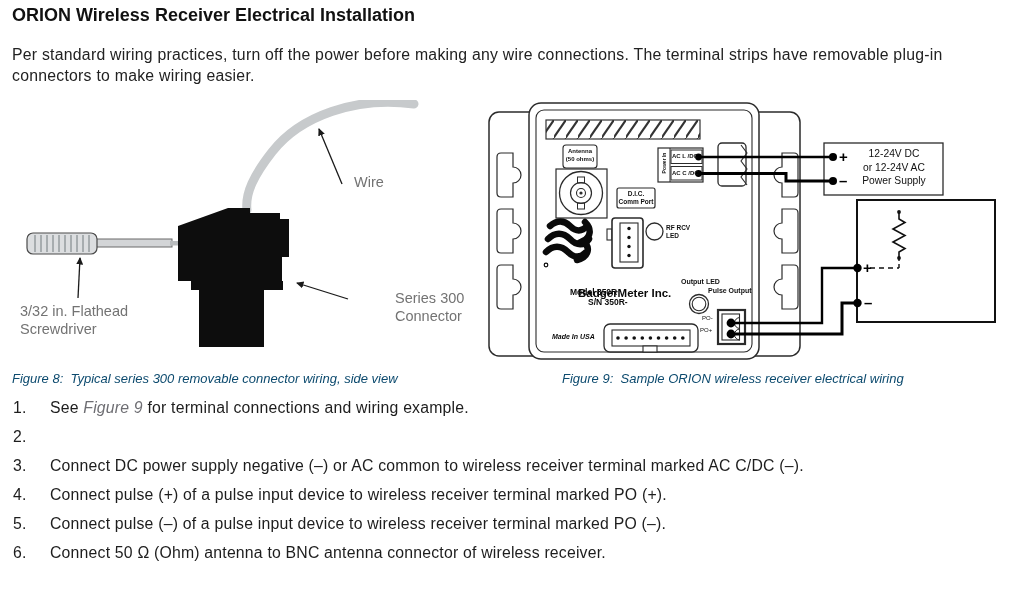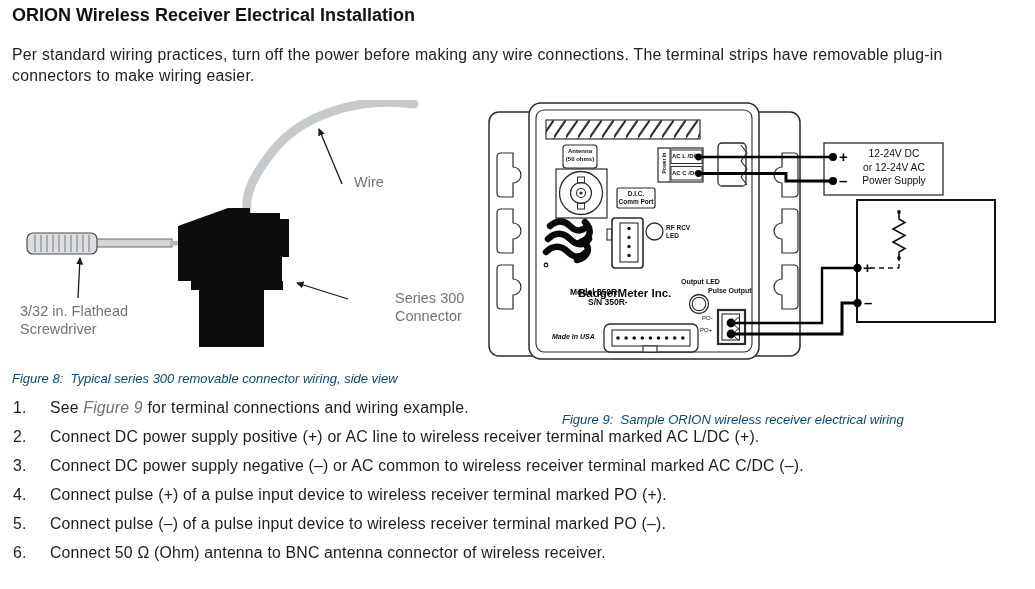--- a/index.html
+++ b/index.html
@@ -235,30 +235,29 @@
       <div>12-24V DC</div>
       <div>or 12-24V AC</div>
       <div>Power Supply</div>
     </div>
     <div class="abs sign" style="left:369px;top:49px;">+</div>
     <div class="abs sign" style="left:369px;top:73px;">–</div>
 
     <div class="abs sign" style="left:393px;top:160px;">+</div>
     <div class="abs sign" style="left:394px;top:195px;">–</div>
   </div>
-  <div class="abs caption" style="left:562px;top:371px;margin-top:41px;">Figure 9:  Sample ORION wireless receiver electrical wiring</div>
+  <div class="abs caption" style="left:562px;top:371px;">Figure 9:  Sample ORION wireless receiver electrical wiring</div>
 
   <div>
     <div class="li-row" style="top:399px;">
       <span class="li-num">1.</span>
       <span class="li-text"><span>See </span><span class="fig9-link">Figure 9</span><span> for terminal connections and wiring example.</span></span>
     </div>
     <div class="li-row" style="top:428px;">
       <span class="li-num">2.</span>
-      <span class="li-text">Connect DC power supply positive (+) or AC line to wireless receiver terminal marked AC L/DC (+).</span>
     </div>
     <div class="li-row" style="top:457px;">
       <span class="li-num">3.</span>
       <span class="li-text">Connect DC power supply negative (–) or AC common to wireless receiver terminal marked AC C/DC (–).</span>
     </div>
     <div class="li-row" style="top:486px;">
       <span class="li-num">4.</span>
       <span class="li-text">Connect pulse (+) of a pulse input device to wireless receiver terminal marked PO (+).</span>
     </div>
     <div class="li-row" style="top:515px;">

